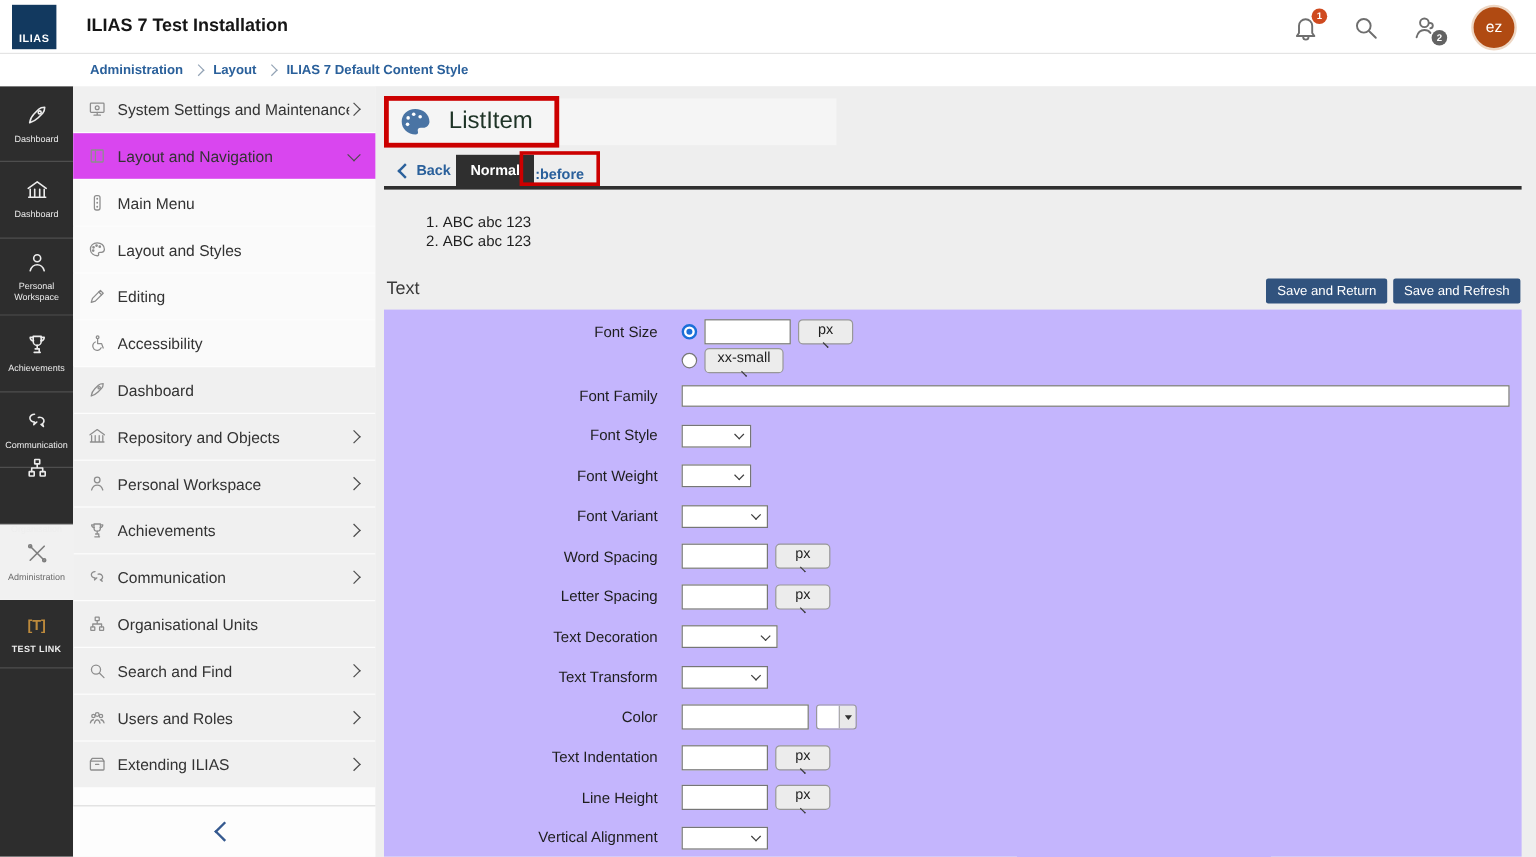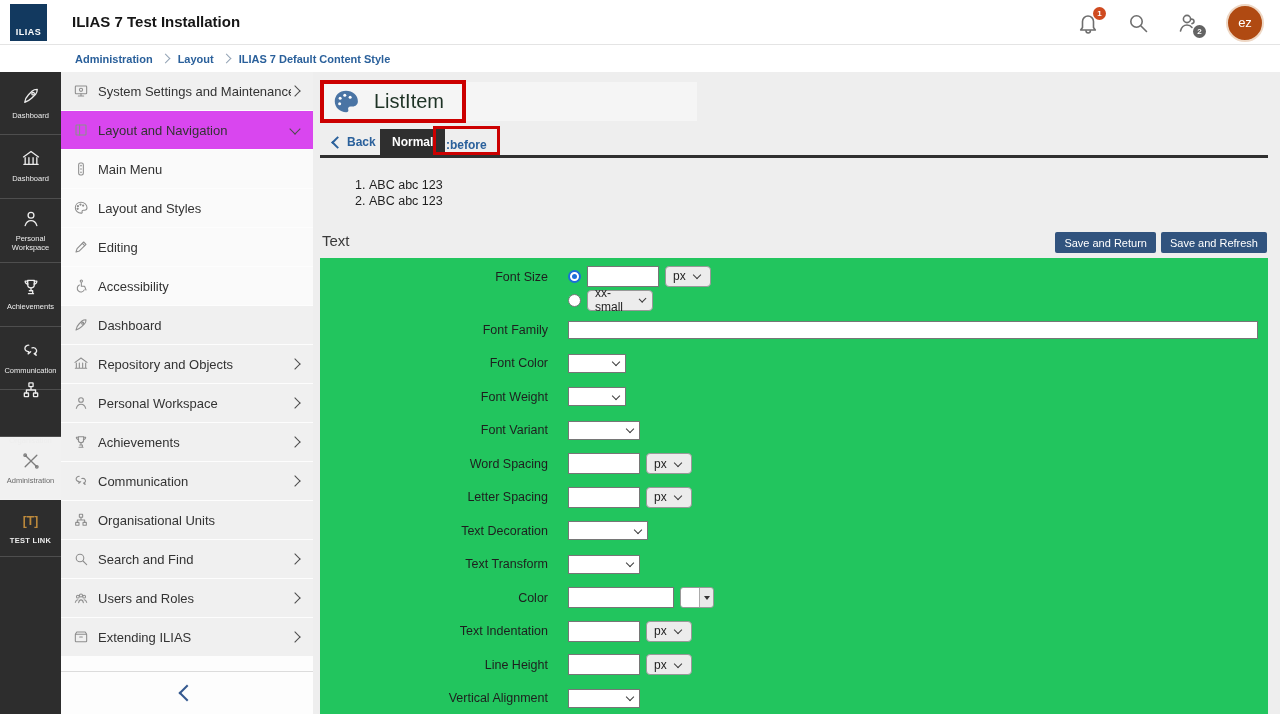--- a/index.html
+++ b/index.html
@@ -73,39 +73,39 @@
   .tab-before{font-size:12px;font-weight:600;color:#2a609b;cursor:pointer;}
   .tab-rule{position:absolute;left:7px;top:83px;width:948px;height:3px;background:#2f2f2f;}
 
   .preview-list{position:absolute;left:39px;top:106px;margin:0;padding-left:17px;font-size:12.5px;color:#1f1f1f;line-height:15.5px;}
 
   .section-title{position:absolute;left:9px;top:160px;font-size:15px;color:#3a3a3a;}
   .actions{position:absolute;right:13px;top:160px;display:flex;gap:5px;}
   .btn{background:#31537e;color:#fff;border:none;font-size:11px;font-family:"Liberation Sans",sans-serif;
        height:21px;padding:0 9px;border-radius:2px;cursor:pointer;}
 
-  .form-panel{position:absolute;left:7px;top:186px;width:948px;bottom:0;background:#22c55e;overflow:hidden;padding-top:7px;box-sizing:border-box;}
+  .form-panel{position:absolute;left:7px;top:186px;width:948px;bottom:0;background:#c4b5fd;overflow:hidden;padding-top:7px;box-sizing:border-box;}
   .form-row{display:flex;align-items:center;height:33.5px;}
   .form-row.fs{height:48px;align-items:flex-start;}
   .form-label{width:248px;padding-right:20px;box-sizing:border-box;text-align:right;font-size:12.5px;color:#1e1e1e;flex:none;}
   .form-row.fs .form-label{line-height:24px;}
   .form-ctrl{display:flex;align-items:center;gap:6px;}
   .fs-lines{display:flex;flex-direction:column;gap:2px;}
   .fs-line{display:flex;align-items:center;gap:6px;height:22px;}
 
   .tinput{display:inline-block;height:21px;border:1px solid #767676;background:#fff;box-sizing:border-box;}
   .inp-sm{width:72px;}
   .inp-wide{width:690px;height:18px;}
   .inp-color{width:106px;}
   .fselect{display:inline-flex;align-items:center;justify-content:flex-end;height:19px;border:1px solid #767676;background:#fff;
            box-sizing:border-box;padding-right:6px;cursor:pointer;}
   .fsel-sm{width:58px;} .fsel-md{width:72px;} .fsel-lg{width:80px;}
   .schev{width:5px;height:5px;border-right:1.4px solid #3c3c3c;border-bottom:1.4px solid #3c3c3c;transform:rotate(45deg);margin-top:-2px;}
   .uselect{display:inline-flex;align-items:center;height:21px;border:1px solid #989898;background:#ececec;border-radius:4px;
-           box-sizing:border-box;padding:0 7px;gap:8px;font-size:12px;color:#1f1f1f;cursor:pointer;}
+           box-sizing:border-box;padding:0 7px;gap:8px;font-size:12px;color:#1f1f1f;cursor:pointer;flex-direction:column;}
   .radio{width:13px;height:13px;border-radius:50%;border:1px solid #777;background:#fff;box-sizing:border-box;display:inline-block;position:relative;flex:none;cursor:pointer;}
   .radio.checked{border:2px solid #1b6fd8;}
   .radio.checked::after{content:'';position:absolute;inset:2px;border-radius:50%;background:#1b6fd8;}
   .colorbtn{display:inline-flex;height:21px;width:34px;border:1px solid #999;border-radius:3px;box-sizing:border-box;overflow:hidden;cursor:pointer;}
   .swatch{flex:1;background:#fff;}
   .cb-arrow{width:13px;background:#e9e9e9;border-left:1px solid #ababab;display:flex;align-items:center;justify-content:center;}
   .cb-arrow::after{content:'';border-left:3.5px solid transparent;border-right:3.5px solid transparent;border-top:4.5px solid #333;}
 </style>
 </head>
 <body>
@@ -455,21 +455,21 @@
             </div>
           </div>
         </div>
         <div class="form-row" data-name="form-row-font-family">
           <label class="form-label" data-name="form-label-font-family">Font Family</label>
           <div class="form-ctrl" data-name="form-control">
             <span class="tinput inp-wide" data-name="font-family-input"></span>
           </div>
         </div>
         <div class="form-row" data-name="form-row-font-style">
-          <label class="form-label" data-name="form-label-font-style">Font Color</label>
+          <label class="form-label" data-name="form-label-font-style">Font Style</label>
           <div class="form-ctrl" data-name="form-control">
             <span class="fselect fsel-sm" data-name="font-style-select">
               <span class="schev" data-name="chevron-down-icon"></span>
             </span>
           </div>
         </div>
         <div class="form-row" data-name="form-row-font-weight">
           <label class="form-label" data-name="form-label-font-weight">Font Weight</label>
           <div class="form-ctrl" data-name="form-control">
             <span class="fselect fsel-sm" data-name="font-weight-select">

